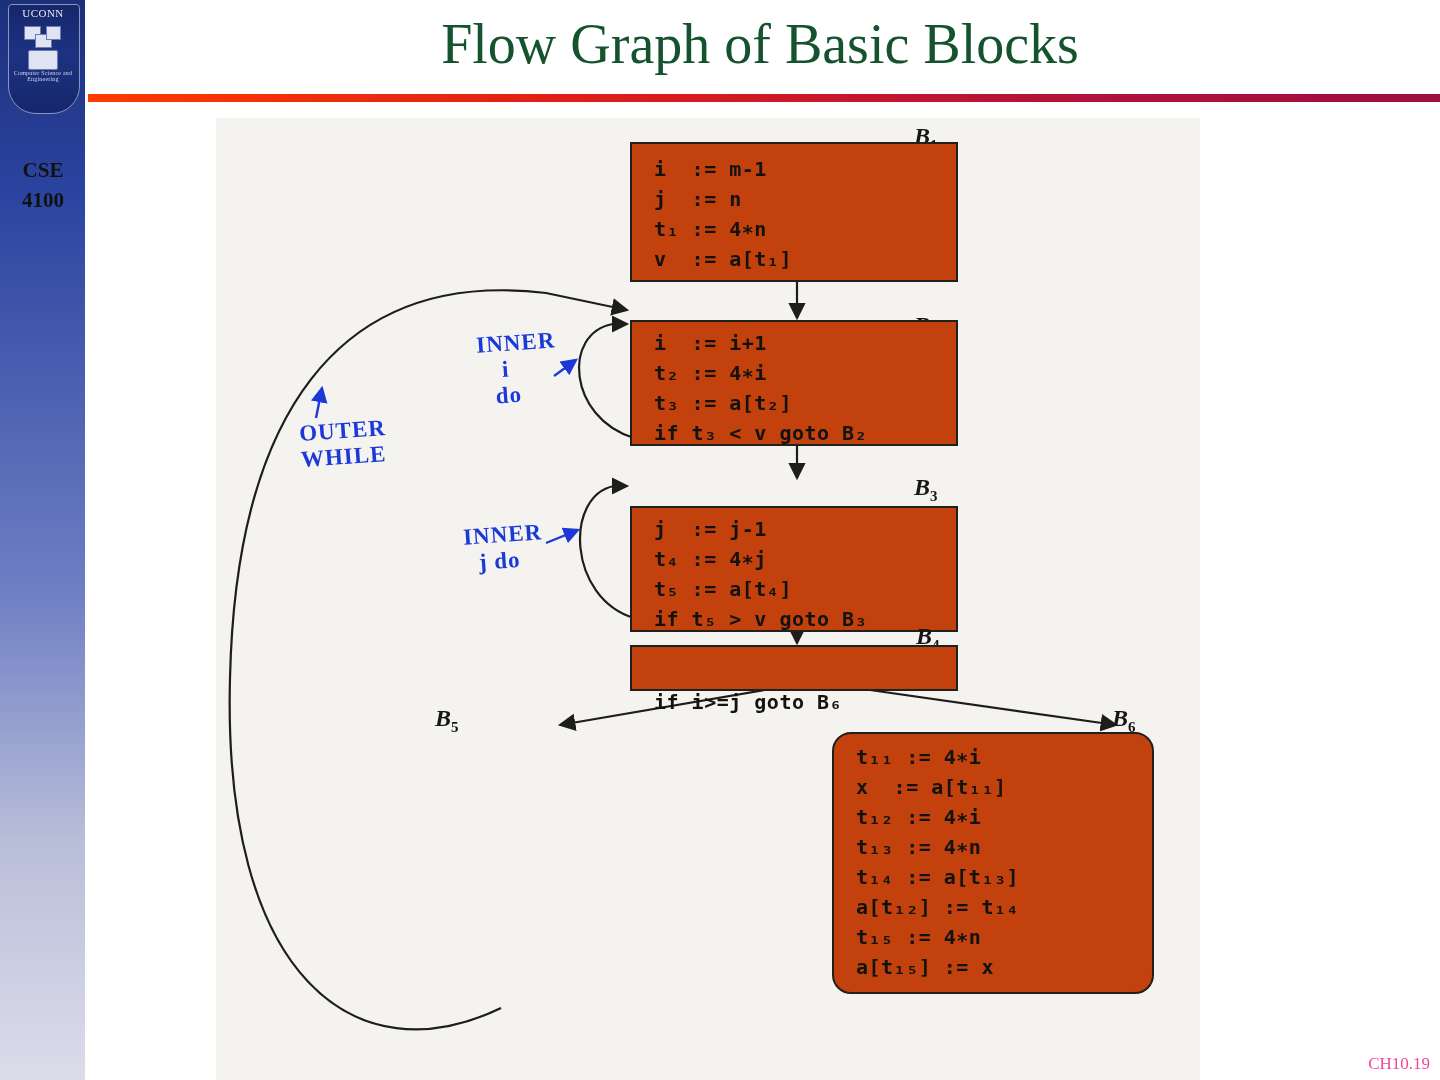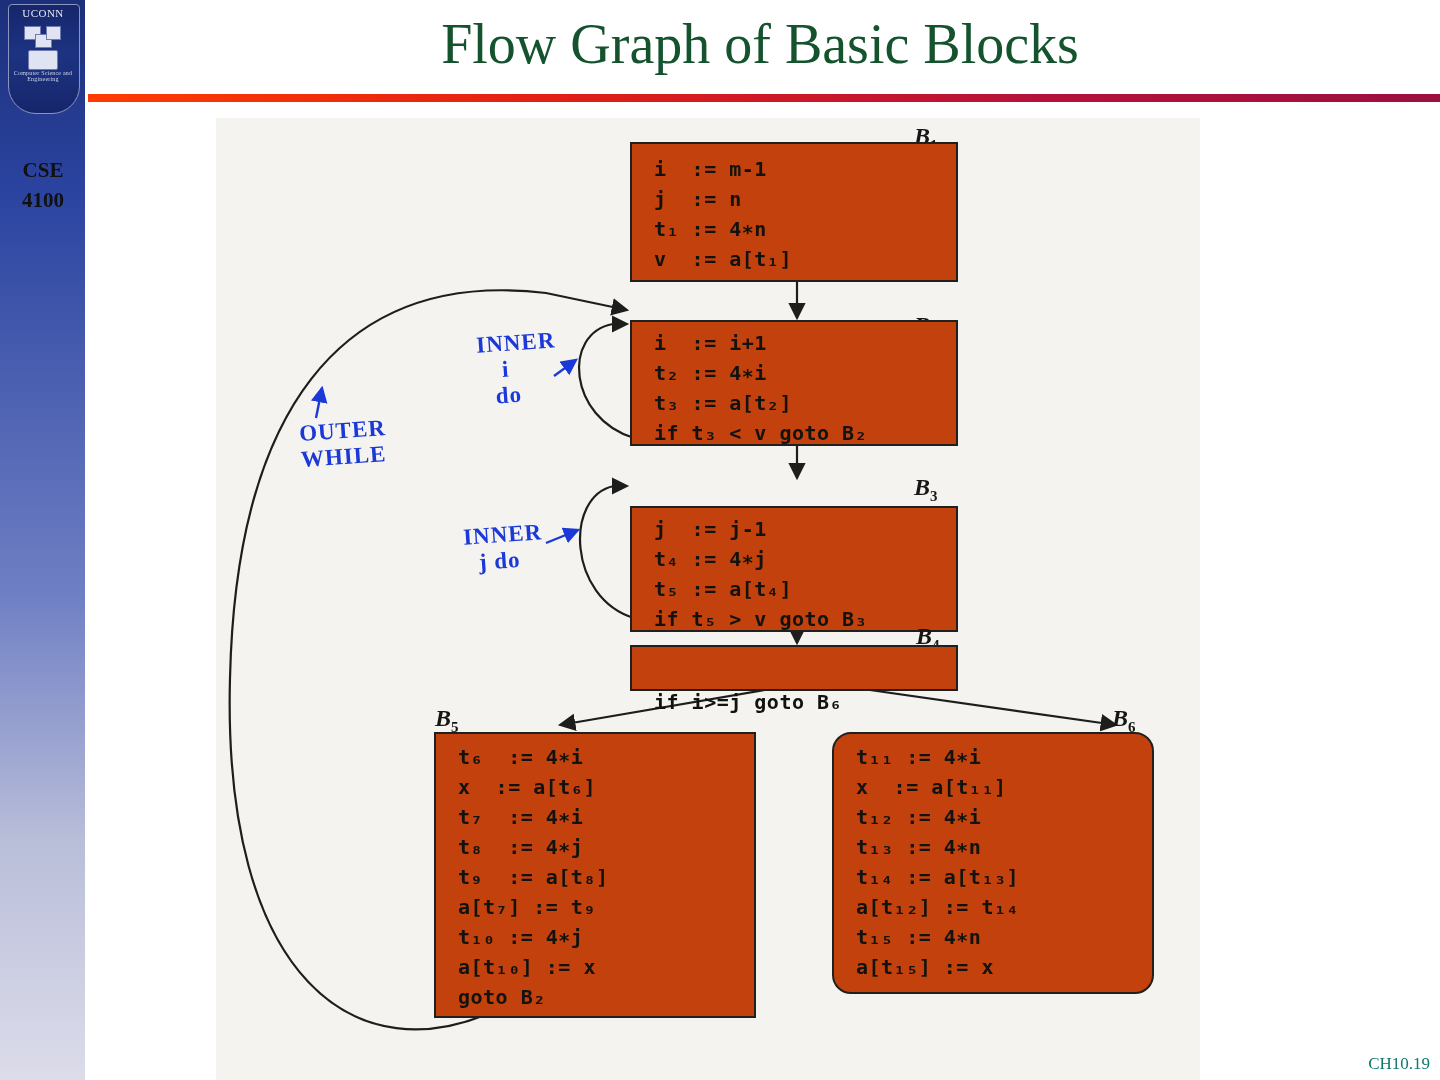--- a/index.html
+++ b/index.html
@@ -46,21 +46,21 @@
     font-weight:bold;font-size:24px;color:#161616;}
   .blabel sub{font-size:15px;font-style:normal;}
 
   
   .hand{position:absolute;color:#1b39d8;font-family:"Liberation Serif",serif;font-weight:bold;
     letter-spacing:1px;transform:rotate(-4deg);}
   .hand.mid{font-size:23px;}
 
   svg.ov{position:absolute;left:0;top:0;width:984px;height:962px;overflow:visible;}
 
-  .slidenum{position:absolute;right:10px;bottom:6px;font-size:17px;color:#0f766e;
+  .slidenum{position:absolute;right:10px;bottom:6px;font-size:17px;color:#ec4899;
     font-family:"Liberation Serif",serif;}
 </style>
 </head>
 <body>
 
 <div class="sidebar">
   <div class="logo">
     <div class="logo-shield"></div>
     <div class="logo-top">UCONN</div>
     <div class="logo-mark">
@@ -150,33 +150,20 @@
     <span>B</span><sub>4</sub>
   </div>
   <div class="blk" style="left:414px;top:527px;width:324px;height:42px;">
     <div class="blk-inner" style="padding:5px 0 5px 22px;margin-top:35px;">
       <div class="ln">if i&gt;=j goto B₆</div>
     </div>
   </div>
 
   <div class="blabel" style="left:219px;top:587px;">
     <span>B</span><sub>5</sub>
-  </div>
-  <div class="blk" style="left:218px;top:614px;width:318px;height:282px;">
-    <div class="blk-inner" style="padding-top:8px;">
-      <div class="ln">t₆  := 4∗i</div>
-      <div class="ln">x  := a[t₆]</div>
-      <div class="ln">t₇  := 4∗i</div>
-      <div class="ln">t₈  := 4∗j</div>
-      <div class="ln">t₉  := a[t₈]</div>
-      <div class="ln">a[t₇] := t₉</div>
-      <div class="ln">t₁₀ := 4∗j</div>
-      <div class="ln">a[t₁₀] := x</div>
-      <div class="ln">goto B₂</div>
-    </div>
   </div>
 
   <div class="blabel" style="left:896px;top:587px;">
     <span>B</span><sub>6</sub>
   </div>
   <div class="blk" style="left:616px;top:614px;width:318px;height:258px;border-radius:19px;">
     <div class="blk-inner" style="padding-top:8px;">
       <div class="ln">t₁₁ := 4∗i</div>
       <div class="ln">x  := a[t₁₁]</div>
       <div class="ln">t₁₂ := 4∗i</div>

